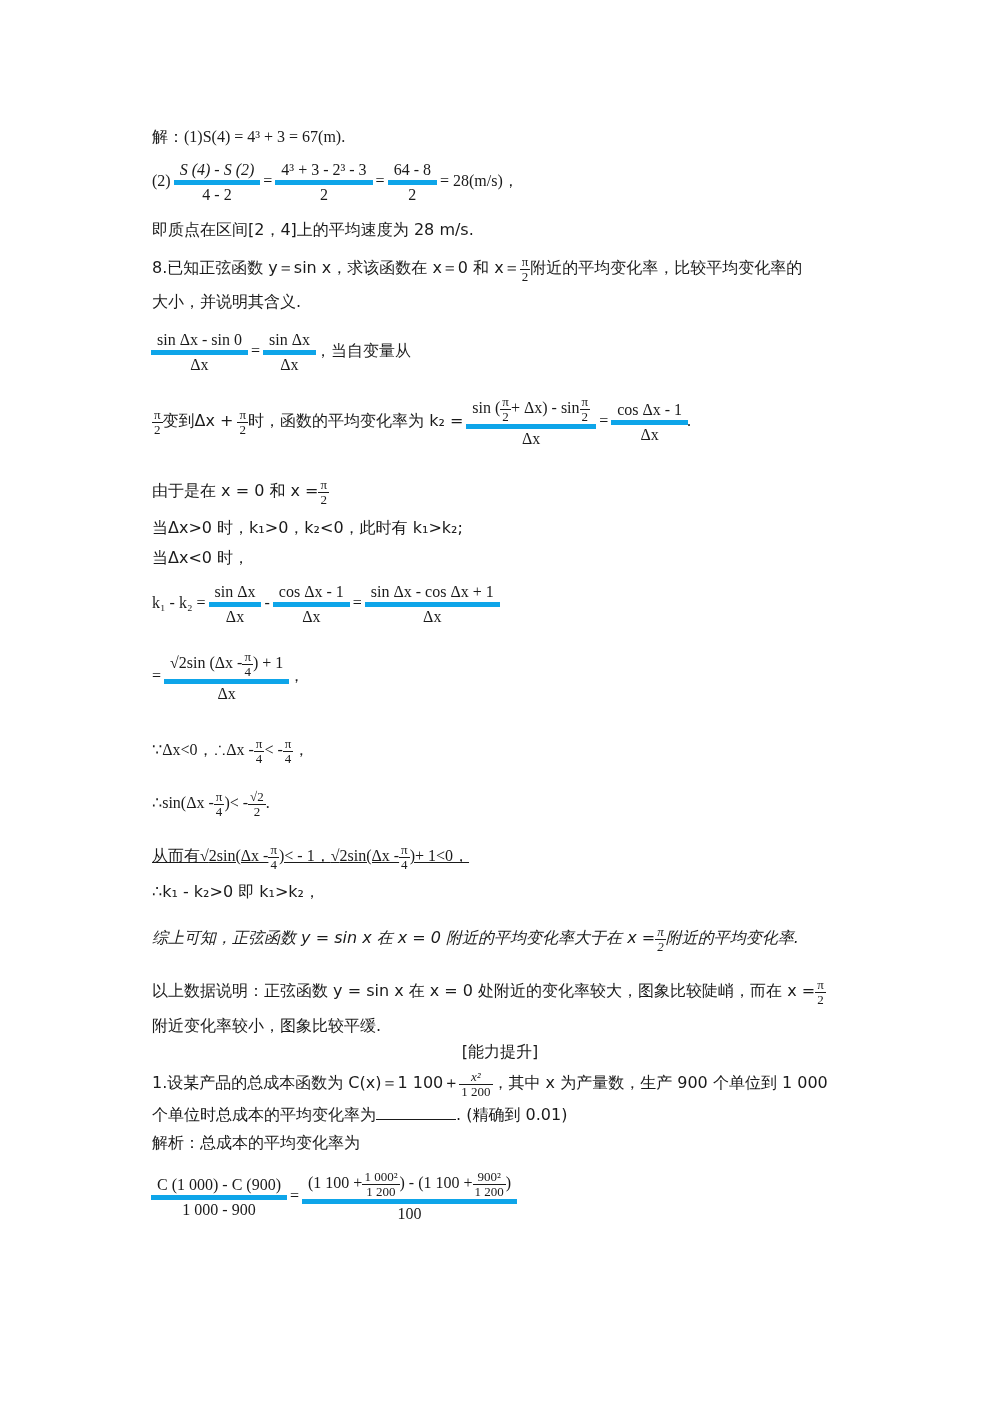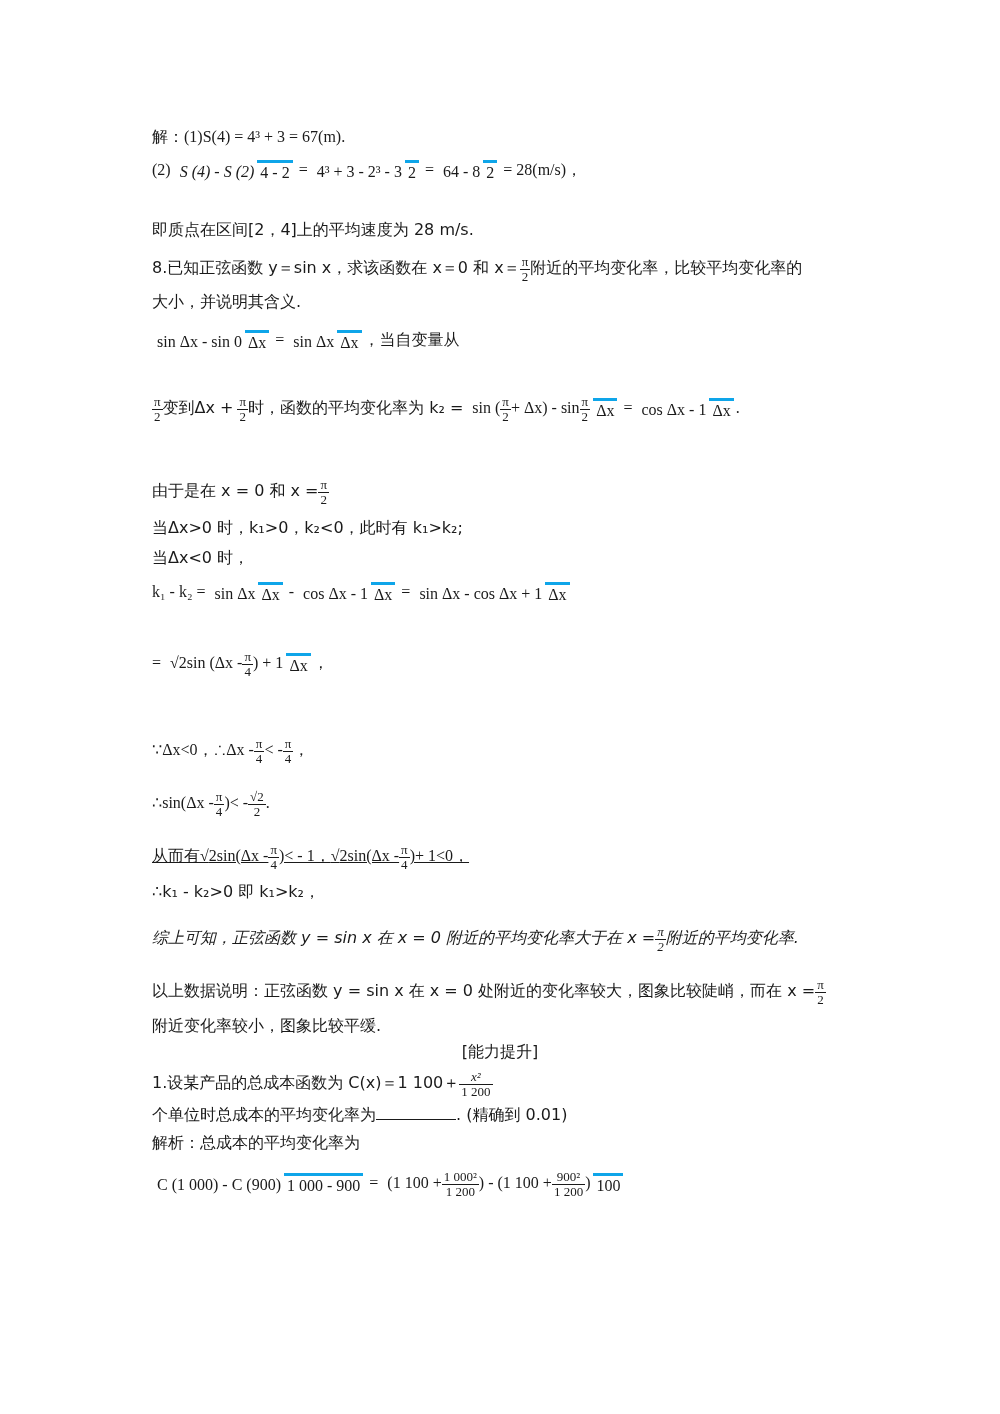--- a/index.html
+++ b/index.html
@@ -1,23 +1,23 @@
 <!DOCTYPE html>
 <html><head>
 <meta charset="utf-8">
 <style>
   html, body { margin:0; padding:0; background:#ffffff; }
   body { width:1000px; height:1414px; position:relative; overflow:hidden;
          font-family:"Liberation Serif", "DejaVu Serif", serif; color:#1a1a1a; font-size:16px; }
   .cjk { font-family:"DejaVu Sans", sans-serif; }
   .ln { position:absolute; left:152px; white-space:nowrap; line-height:20px; }
   .it { font-style:italic; }
-  .frac { display:inline-flex; align-items:center; vertical-align:middle; margin:0 2px; }
+  .frac { display:inline-flex; flex-direction:column; align-items:center; vertical-align:middle; margin:0 2px; }
   .frac .num { padding:0 3px; line-height:20px; }
-  .frac .den { border-top:3px solid #0ea5e9; padding:0 3px; line-height:20px; width:100%; text-align:center; }
+  .frac .den { border-top:5px solid #0ea5e9; padding:0 3px; line-height:20px; width:100%; text-align:center; }
   .sfrac { display:inline-flex; flex-direction:column; align-items:center; vertical-align:middle; font-size:13px; margin:0 1px; }
   .sfrac .num { line-height:14px; padding:0 1px; }
   .sfrac .den { border-top:1px solid #1a1a1a; line-height:14px; padding:0 1px; width:100%; text-align:center; }
   .blank { display:inline-block; width:80px; border-bottom:1px solid #1a1a1a; height:14px; vertical-align:baseline; }
   .center { position:absolute; left:0; width:1000px; text-align:center; }
 </style>
 </head>
 <body>
 
 <div class="ln" style="top:127px;text-align:center;">
@@ -169,21 +169,21 @@
     </span>
 </div>
 <div class="ln cjk" style="top:1016px;">附近变化率较小，图象比较平缓.</div>
 
 <div class="center cjk" style="top:1042px; line-height:20px;">[能力提升]</div>
 
 <div class="ln" style="top:1070px;">
   <span class="cjk">1.设某产品的总成本函数为 C(x)＝1 100＋</span><span class="sfrac">
       <span class="num it">x²</span>
       <span class="den">1 200</span>
-    </span>
+    </span><span class="cjk">，其中 x 为产量数，生产 900 个单位到 1 000</span>
 </div>
 
 <div class="ln" style="top:1105px;">
   <span class="cjk">个单位时总成本的平均变化率为</span><span class="blank"></span><span class="cjk">. (精确到 0.01)</span>
 </div>
 
 <div class="ln cjk" style="top:1133px;">解析：总成本的平均变化率为</div>
 
 <div class="ln" style="top:1170px;">
   <span class="frac">

